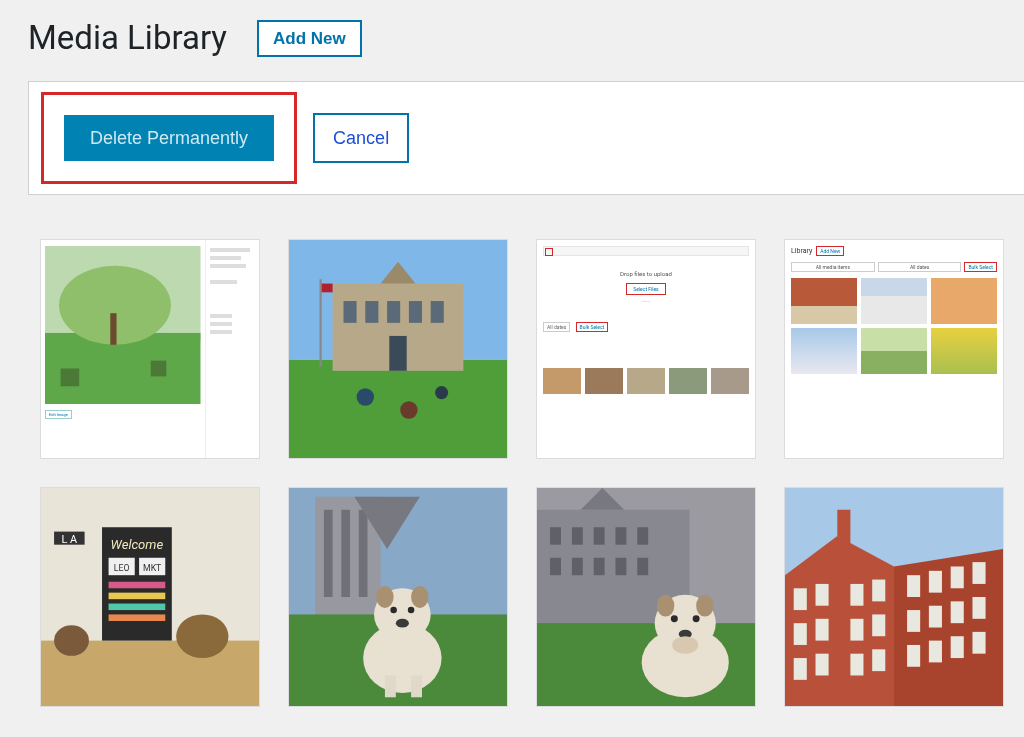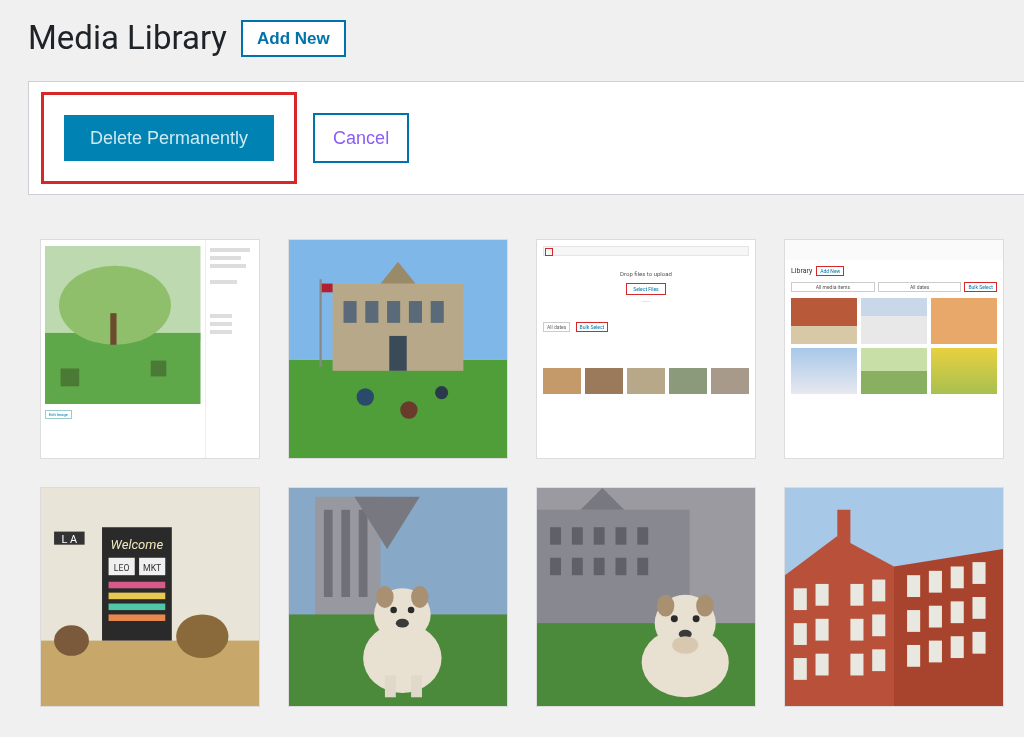--- a/index.html
+++ b/index.html
@@ -11,21 +11,21 @@
     overflow: hidden;
   }
 
   .page {
     padding: 20px 0 0 28px;
   }
 
   .header {
     display: flex;
     align-items: center;
-    gap: 14px;
+    gap: 30px;
     margin-bottom: 24px;
   }
   .page-title {
     font-size: 33px;
     font-weight: 400;
     color: #1d2327;
     line-height: 1.1;
   }
   .btn-outline {
     display: inline-block;
@@ -59,21 +59,21 @@
     background: #0083b3;
     color: #cfe9f3;
     font-size: 18px;
     padding: 14px 26px;
     cursor: pointer;
     line-height: 1;
   }
   .btn-secondary {
     border: 2px solid #0073aa;
     background: #fff;
-    color: #8b5cf6;
+    color: #1d4ed8;
     font-size: 18px;
     padding: 14px 18px;
     cursor: pointer;
     line-height: 1;
   }
 
   .media-grid {
     display: grid;
     grid-template-columns: repeat(4, 220px);
     gap: 28px;
@@ -110,21 +110,21 @@
   .thumb-screenshot-b .bar { background:#f6f6f6; border:1px solid #e5e5e5; height:10px; margin-bottom:4px; }
   .thumb-screenshot-b .drop { text-align:center; margin-top:14px; font-size:6px; color:#555;}
   .thumb-screenshot-b .sel { display:inline-block; border:1px solid #d62828; padding:2px 6px; margin-top:6px; font-size:5px; color:#0073aa;}
   .thumb-screenshot-b .mini-row { display:flex; gap:4px; margin-top:36px;}
   .thumb-screenshot-b .mini-row div { flex:1; height:26px; }
   .thumb-screenshot-b .ctl { display:inline-block; border:1px solid #ccc; padding:1px 3px; margin-right:4px;}
   .thumb-screenshot-b .red-dot { position:absolute; top:8px; left:8px; width:8px; height:8px; border:1px solid #d62828;}
   .thumb-screenshot-b .ctl.red { border-color:#d62828; color:#0073aa;}
 
   .thumb-screenshot-c {
-    background:#fff; width:100%; height:100%; padding:6px; font-size:6px; color:#555;margin-top:20px;
+    background:#fff; width:100%; height:100%; padding:6px; font-size:6px; color:#555;
   }
   .thumb-screenshot-c .row1{ display:flex; align-items:center; gap:4px; margin-bottom:6px;}
   .thumb-screenshot-c .row1 .t{ font-size:7px; color:#333;}
   .thumb-screenshot-c .row1 .red{ border:1px solid #d62828; color:#0073aa; padding:1px 3px; font-size:5px;}
   .thumb-screenshot-c .row2{ display:flex; gap:3px; margin-bottom:6px;}
   .thumb-screenshot-c .row2 .ctl{ border:1px solid #ccc; padding:1px 3px; font-size:5px; flex:1; text-align:center;}
   .thumb-screenshot-c .row2 .ctl.red{ border-color:#d62828; color:#0073aa; flex:0 0 auto;}
   .thumb-screenshot-c .mini-grid{ display:grid; grid-template-columns:repeat(3,1fr); gap:4px;}
   .thumb-screenshot-c .mini-grid div{ height:46px;}
 </style>

